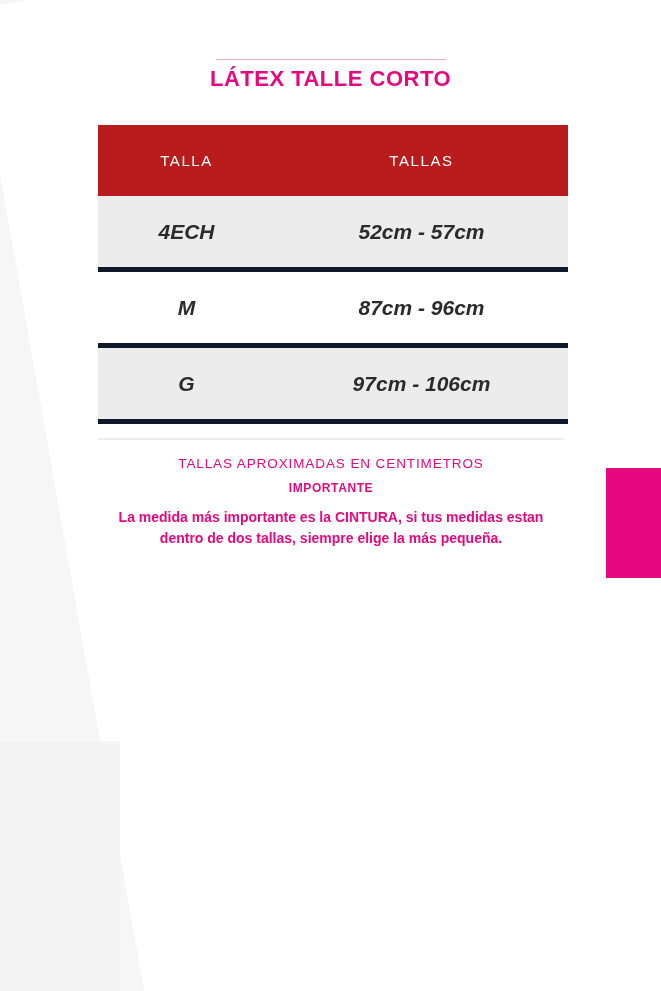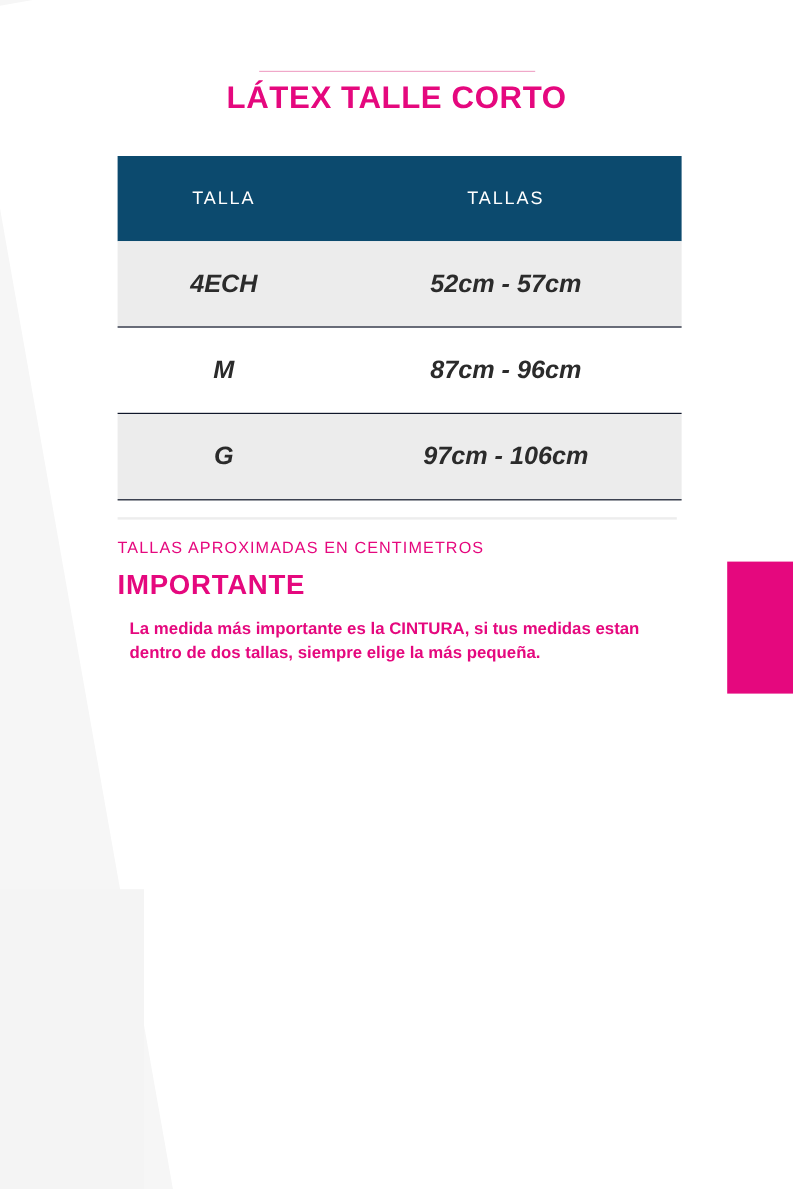--- a/index.html
+++ b/index.html
@@ -78,79 +78,79 @@
     line-height: 1.15;
     margin: 0;
   }
   .title-rule {
     width: 230px;
     height: 1px;
     background: #f0a8c9;
     margin: 9px auto 6px auto;
   }
   .title-sub {
-    font-size: 26px;
+    font-size: 22px;
     font-weight: bold;
     letter-spacing: 0.5px;
     color: #e5087e;
     line-height: 1.2;
     margin: 3px;
   }
 
   .table {
     margin-top: 33px;
     width: 466px;
     border-collapse: collapse;
     table-layout: fixed;
   }
   .table th {
-    background: #0c4a6e;
+    background: #b91c1c;
     color: #ffffff;
     font-size: 15px;
     font-weight: normal;
     letter-spacing: 1.6px;
     height: 69px;
     vertical-align: middle;
     text-align: center;
   }
   .table td {
     height: 69px;
     text-align: center;
     vertical-align: middle;
     font-size: 21px;
     font-style: italic;
     font-weight: bold;
     color: #2b2b2b;
-    border-bottom: 1px solid #0f172a;
+    border-bottom: 5px solid #0f172a;
   }
   .table tr.shaded td {
     background: #ececec;
   }
   .col-size { width: 175px; }
   .col-meas { width: 291px; }
 
   .footer {
     width: 466px;
     margin-top: 14px;
-    text-align: left;
+    text-align: center;
   }
   .footer-rule {
     width: 100%;
     height: 2px;
     background: #ededed;
     margin-bottom: 16px;
   }
   .footer-note {
     font-size: 13.5px;
     color: #e5087e;
     letter-spacing: 0.9px;
     margin: 0 0 10px 0;
   }
   .footer-important {
-    font-size: 23px;
+    font-size: 12px;
     font-weight: bold;
     letter-spacing: 0.6px;
     color: #e5087e;
     margin: 0 0 12px 0;
   }
   .footer-text {
     font-size: 14px;
     font-weight: bold;
     color: #e5087e;
     line-height: 1.45;

